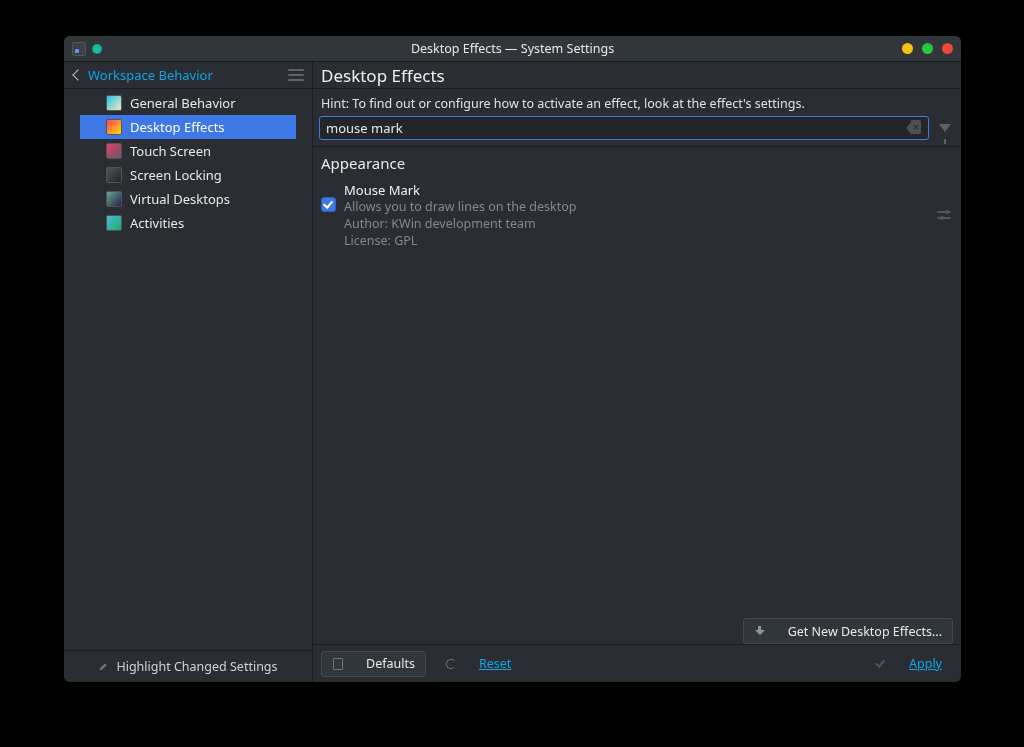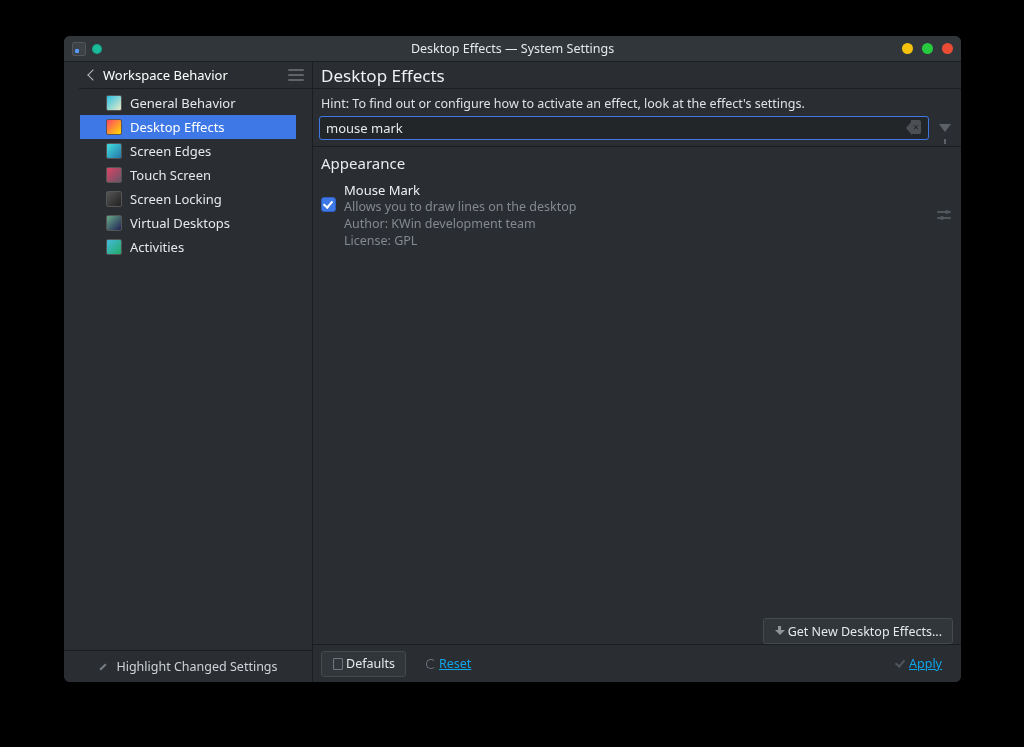--- a/index.html
+++ b/index.html
@@ -93,24 +93,23 @@
     border-right: 1px solid #1b1e21;
     display: flex;
     flex-direction: column;
   }
   .sidebar-header {
     height: 27px;
     display: flex;
     align-items: center;
     padding: 0 8px;
     border-bottom: 1px solid #1b1e21;
-    color: #ffffff;
+    color: #0ea5e9;
     font-size: 13px;
     gap: 6px;
-    margin-left: 15px;
   }
   .back-chev {
     width:10px; height:10px;
     display:inline-block;
     position:relative;
   }
   .back-chev::before{
     content:"";
     position:absolute;
     width:7px;height:7px;
@@ -338,21 +337,21 @@
   .btn{
     height:26px;
     background:#31363b;
     border:1px solid #46494d;
     border-radius:3px;
     color:#e6e8ea;
     font-size:12.5px;
     padding:0 10px;
     display:inline-flex;
     align-items:center;
-    gap:2px;
+    gap:22px;
     cursor:default;
   }
   .btn .bicon{width:12px;height:12px;opacity:.6;position:relative;}
   .download-ic::before{
     content:"";position:absolute;left:4px;top:1px;width:3px;height:6px;background:#cfd3d7;
   }
   .download-ic::after{
     content:"";position:absolute;left:1px;top:5px;
     border-left:5px solid transparent;border-right:5px solid transparent;border-top:5px solid #cfd3d7;
   }
@@ -423,24 +422,20 @@
       <div class="sidebar-list">
         <div class="sidebar-item">
           <span class="sb-icon c1"></span>
           <span>General Behavior</span>
         </div>
         <div class="sidebar-item selected">
           <span class="sb-icon c2"></span>
           <span>Desktop Effects</span>
         </div>
         <div class="sidebar-item">
-          <span class="sb-icon c3"></span>
-          <span>Screen Edges</span>
-        </div>
-        <div class="sidebar-item">
           <span class="sb-icon c4"></span>
           <span>Touch Screen</span>
         </div>
         <div class="sidebar-item">
           <span class="sb-icon c5"></span>
           <span>Screen Locking</span>
         </div>
         <div class="sidebar-item">
           <span class="sb-icon c6"></span>
           <span>Virtual Desktops</span>

